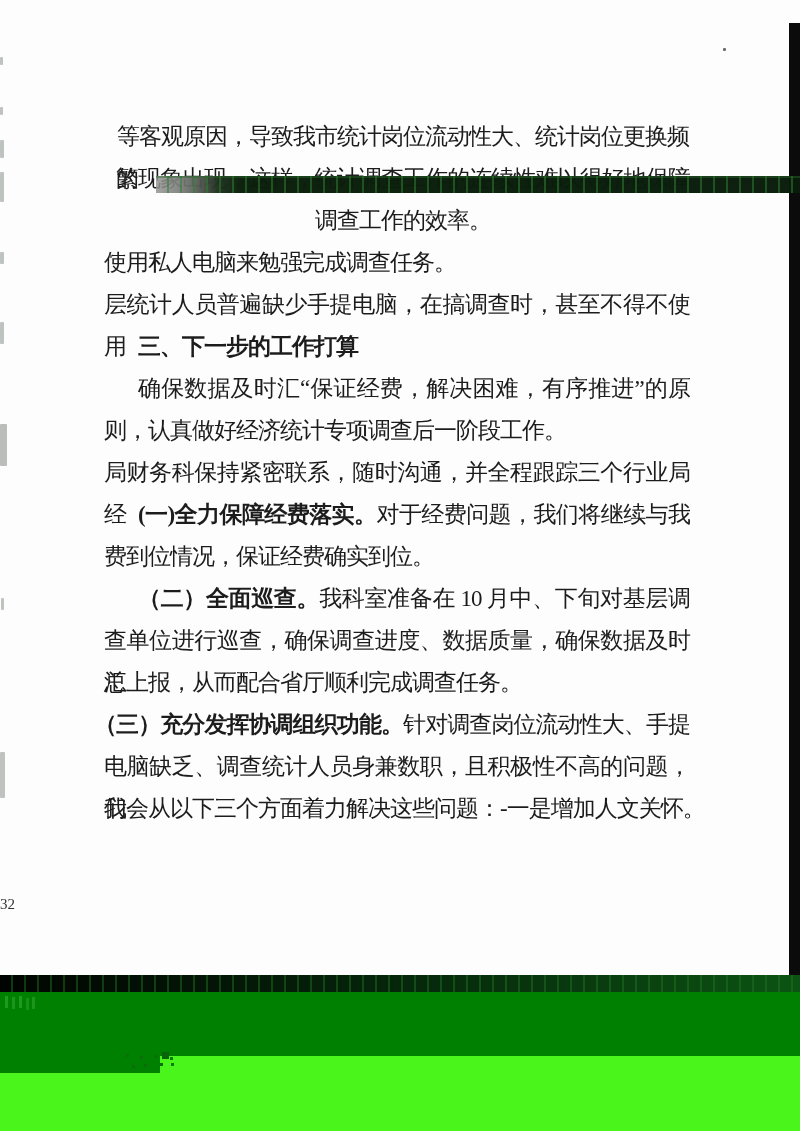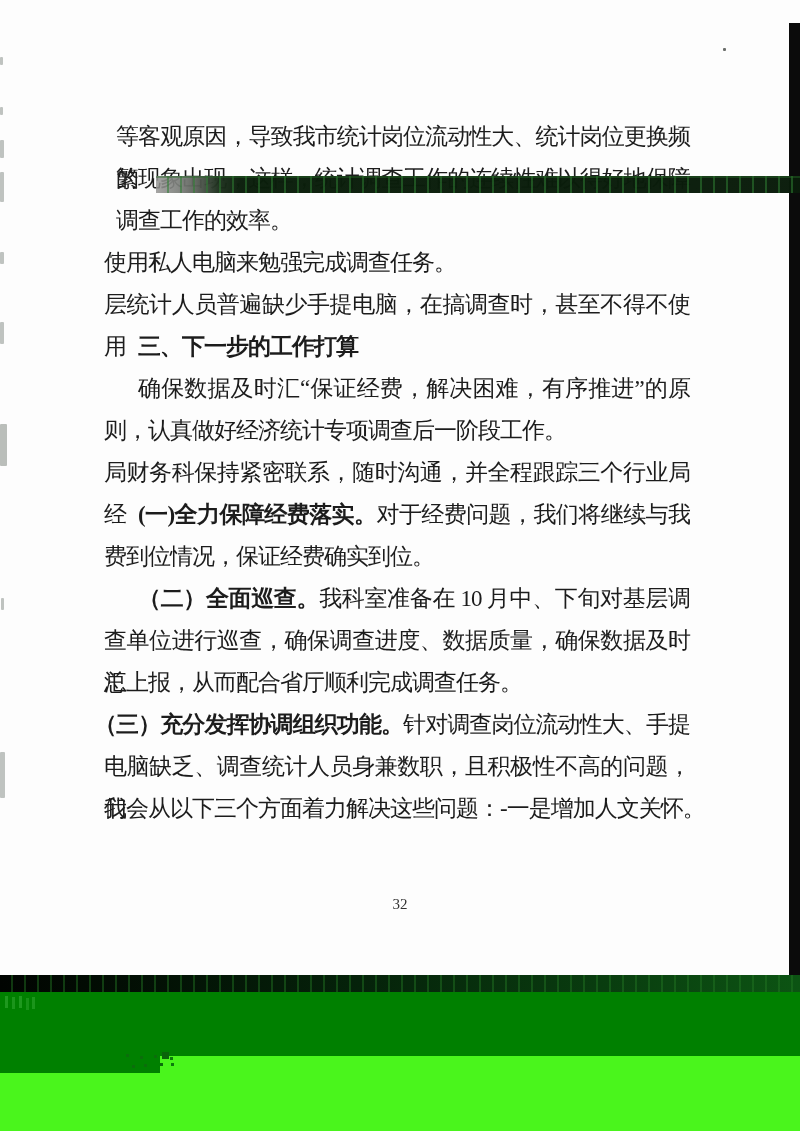--- a/index.html
+++ b/index.html
@@ -11,27 +11,27 @@
   }
   
   .doc-text{
     position:absolute;left:104px;top:116px;width:586px;z-index:1;
     color:var(--text-color,#1c1c1c);
     font-size:23px;letter-spacing:-1px;
   }
   .doc-text .line{height:42px;line-height:42px;white-space:nowrap;}
   .doc-text .line.j{white-space:normal;text-align:justify;text-align-last:justify;}
   .doc-text .line.para{padding-left:34px;}
-  .doc-text .line.shift{padding-left:12px;}
+  .doc-text .line.shift{padding-left:12px;text-align:center;}
   .doc-text .line.out{margin-left:-10px;}
   .doc-text b{font-weight:bold;}
   
   .page-num{
     position:absolute;left:0;right:0;top:896px;z-index:1;
-    text-align:center;font-size:15px;color:#333;
+    font-size:15px;color:#333;
     font-family:"Liberation Serif","DejaVu Serif",serif;
   }
   
   .right-strip{
     position:absolute;left:789px;top:23px;width:11px;height:952px;
     background:var(--strip-black,#0b0b0b);z-index:2;
   }
   
   .smudge-band{
     position:absolute;left:156px;top:176px;width:644px;height:17px;z-index:3;

